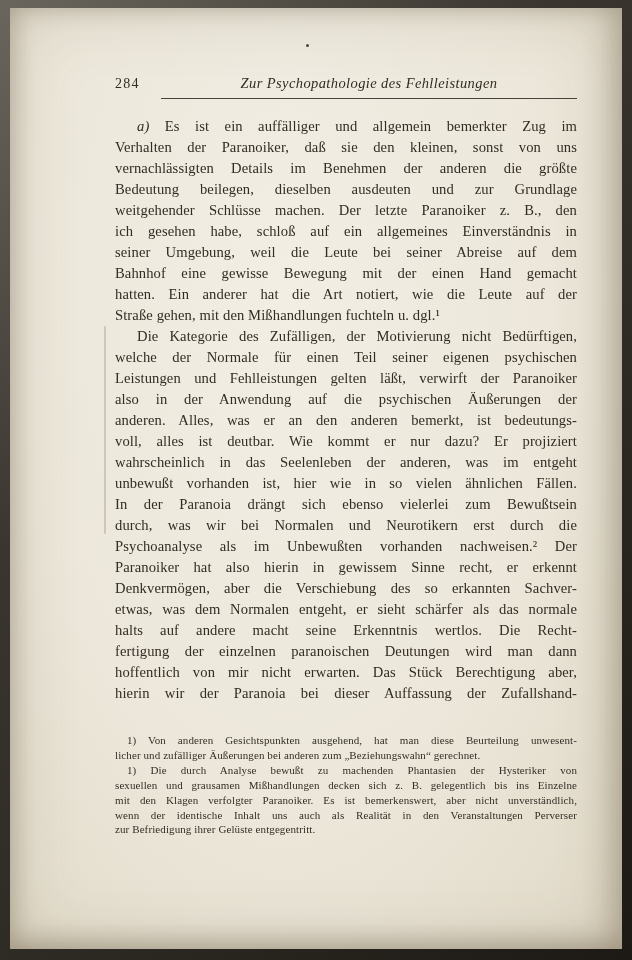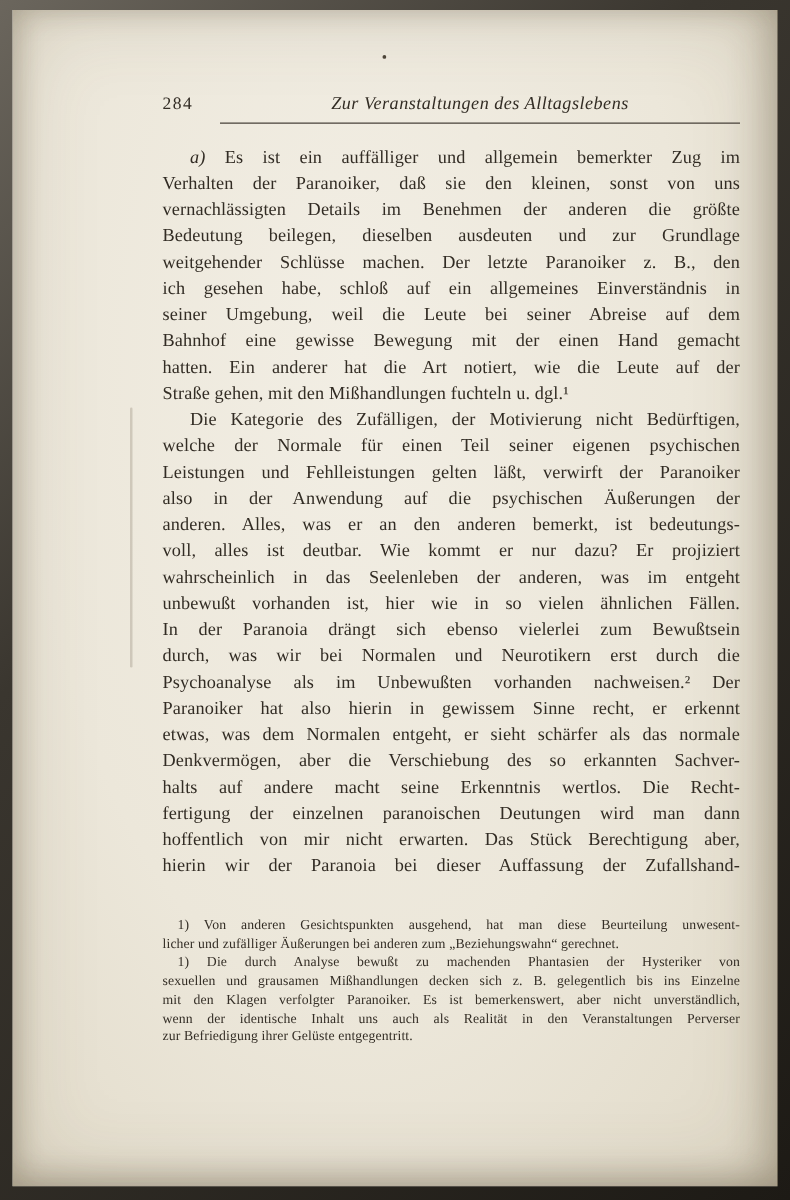--- a/index.html
+++ b/index.html
@@ -22,21 +22,21 @@
     background: radial-gradient(ellipse at 45% 30%, #f2eee4 0%, #ece7da 55%, #e0d9c7 100%);
     box-shadow:
       inset 0 0 70px rgba(92,76,48,.18),
       inset -16px 0 26px rgba(70,56,34,.16),
       inset 0 -12px 22px rgba(70,56,34,.14),
       inset 10px 0 18px rgba(70,56,34,.10);
   }
   .speck { position: absolute; left: 296px; top: 36px; width: 3px; height: 3px; border-radius: 50%; background: #4c4538; }
   .gutter { position: absolute; left: 94px; top: 318px; width: 2px; height: 208px; background: rgba(84,70,48,.20); border-radius: 2px; }
 
-  .textblock { position: absolute; left: 120px; top: 66px; width: 462px; }
+  .textblock { position: absolute; left: 105px; top: 66px; width: 462px; }
 
   .pagehead { display: flex; align-items: flex-end; color: #322c24; }
   .pnum { width: 46px; font-size: 14px; letter-spacing: 1.2px; padding-bottom: 7px; }
   .titlewrap { flex: 1; text-align: center; border-bottom: 1.4px solid #48423a; padding-bottom: 6px; }
   .rtitle { font-style: italic; font-size: 14.5px; letter-spacing: .4px; }
 
   .bodytext { margin-top: 17px; color: #322c24; font-size: 14.6px; line-height: 21px; letter-spacing: .1px; }
   .tline { text-align: justify; text-align-last: justify; }
   .tline.unjust { text-align-last: left; }
   .tline.indent { text-indent: 22px; }
@@ -48,21 +48,21 @@
 <body>
 
 <div class="scan">
   <div class="paper">
     <span class="speck"></span>
     <span class="gutter"></span>
     <div class="textblock">
       <header class="pagehead">
         <span class="pnum">284</span>
         <div class="titlewrap">
-          <span class="rtitle">Zur Veranstaltungen des Alltagslebens</span>
+          <span class="rtitle">Zur Psychopathologie des Fehlleistungen</span>
         </div>
       </header>
       <section class="bodytext">
           <div>
             <div class="tline indent"><em>a) </em>Es ist ein auffälliger und allgemein bemerkter Zug im</div>
             <div class="tline">Verhalten der Paranoiker, daß sie den kleinen, sonst von uns</div>
             <div class="tline">vernachlässigten Details im Benehmen der anderen die größte</div>
             <div class="tline">Bedeutung beilegen, dieselben ausdeuten und zur Grundlage</div>
             <div class="tline">weitgehender Schlüsse machen. Der letzte Paranoiker z. B., den</div>
             <div class="tline">ich gesehen habe, schloß auf ein allgemeines Einverständnis in</div>
@@ -77,22 +77,22 @@
             <div class="tline">Leistungen und Fehlleistungen gelten läßt, verwirft der Paranoiker</div>
             <div class="tline">also in der Anwendung auf die psychischen Äußerungen der</div>
             <div class="tline">anderen. Alles, was er an den anderen bemerkt, ist bedeutungs-</div>
             <div class="tline">voll, alles ist deutbar. Wie kommt er nur dazu? Er projiziert</div>
             <div class="tline">wahrscheinlich in das Seelenleben der anderen, was im entgeht</div>
             <div class="tline">unbewußt vorhanden ist, hier wie in so vielen ähnlichen Fällen.</div>
             <div class="tline">In der Paranoia drängt sich ebenso vielerlei zum Bewußtsein</div>
             <div class="tline">durch, was wir bei Normalen und Neurotikern erst durch die</div>
             <div class="tline">Psychoanalyse als im Unbewußten vorhanden nachweisen.² Der</div>
             <div class="tline">Paranoiker hat also hierin in gewissem Sinne recht, er erkennt</div>
+            <div class="tline">Denkvermögen, aber die Verschiebung des so erkannten Sachver-</div>
             <div class="tline">etwas, was dem Normalen entgeht, er sieht schärfer als das normale</div>
-            <div class="tline">Denkvermögen, aber die Verschiebung des so erkannten Sachver-</div>
             <div class="tline">halts auf andere macht seine Erkenntnis wertlos. Die Recht-</div>
             <div class="tline">fertigung der einzelnen paranoischen Deutungen wird man dann</div>
             <div class="tline">hoffentlich von mir nicht erwarten. Das Stück Berechtigung aber,</div>
             <div class="tline">hierin wir der Paranoia bei dieser Auffassung der Zufallshand-</div>
           </div>
         </section>
       <section class="footnotes">
           <div>
             <div class="tline indent">1) Von anderen Gesichtspunkten ausgehend, hat man diese Beurteilung unwesent-</div>
             <div class="tline unjust">licher und zufälliger Äußerungen bei anderen zum „Beziehungswahn“ gerechnet.</div>

